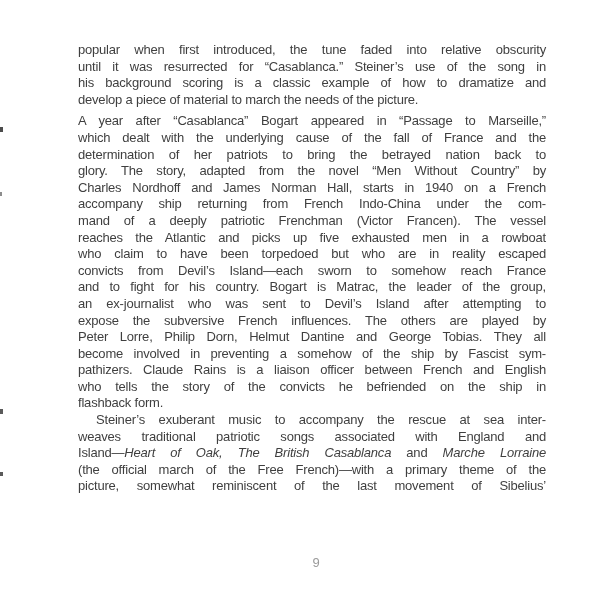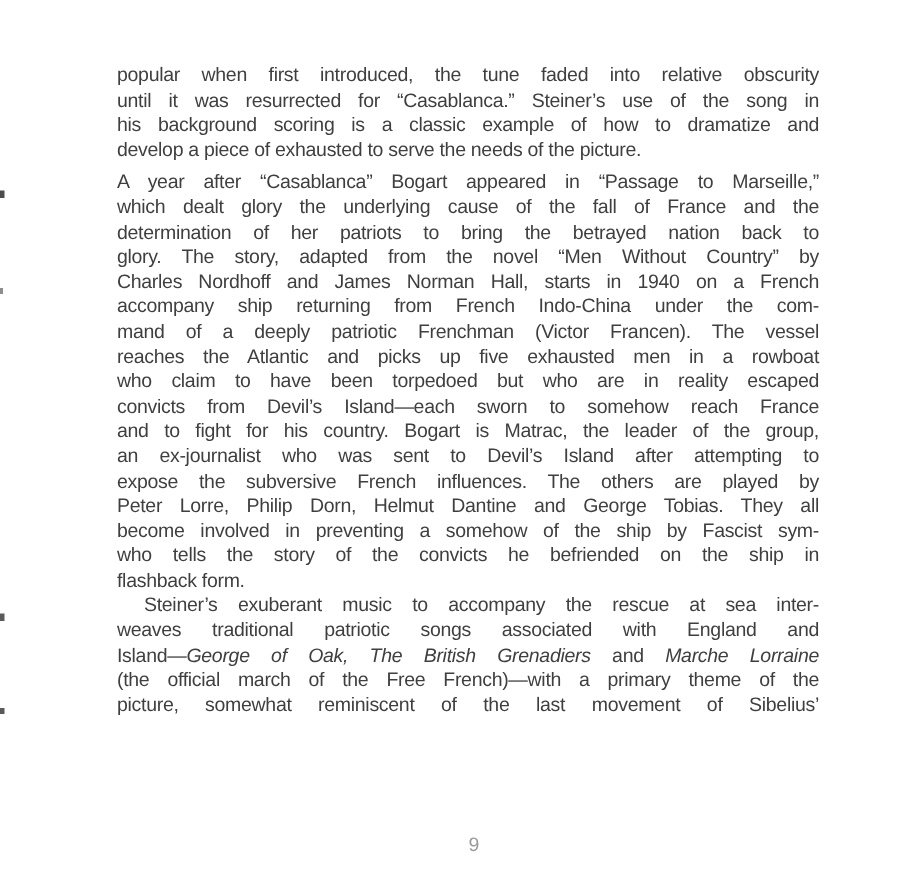--- a/index.html
+++ b/index.html
@@ -68,44 +68,45 @@
   <div class="scan-mark m1"></div>
   <div class="scan-mark m2"></div>
   <div class="scan-mark m3"></div>
   <div class="scan-mark m4"></div>
 
   <div class="text-block">
       <div class="paragraph">
         <div class="line"><span>popular when first introduced, the tune faded into relative obscurity</span></div>
         <div class="line"><span>until it was resurrected for “Casablanca.” Steiner’s use of the song in</span></div>
         <div class="line"><span>his background scoring is a classic example of how to dramatize and</span></div>
-        <div class="line no-stretch"><span>develop a piece of exhausted to serve the needs of the picture.</span></div>
+        <div class="line no-stretch"><span>develop a piece of material to march the needs of the picture.</span></div>
       </div>
       <div class="paragraph space-before">
         <div class="line"><span>A year after “Casablanca” Bogart appeared in “Passage to Marseille,”</span></div>
-        <div class="line"><span>which dealt glory the underlying cause of the fall of France and the</span></div>
+        <div class="line"><span>which dealt with the underlying cause of the fall of France and the</span></div>
         <div class="line"><span>determination of her patriots to bring the betrayed nation back to</span></div>
         <div class="line"><span>glory. The story, adapted from the novel “Men Without Country” by</span></div>
         <div class="line"><span>Charles Nordhoff and James Norman Hall, starts in 1940 on a French</span></div>
         <div class="line"><span>accompany ship returning from French Indo-China under the com-</span></div>
         <div class="line"><span>mand of a deeply patriotic Frenchman (Victor Francen). The vessel</span></div>
         <div class="line"><span>reaches the Atlantic and picks up five exhausted men in a rowboat</span></div>
         <div class="line"><span>who claim to have been torpedoed but who are in reality escaped</span></div>
         <div class="line"><span>convicts from Devil’s Island—each sworn to somehow reach France</span></div>
         <div class="line"><span>and to fight for his country. Bogart is Matrac, the leader of the group,</span></div>
         <div class="line"><span>an ex-journalist who was sent to Devil’s Island after attempting to</span></div>
         <div class="line"><span>expose the subversive French influences. The others are played by</span></div>
         <div class="line"><span>Peter Lorre, Philip Dorn, Helmut Dantine and George Tobias. They all</span></div>
         <div class="line"><span>become involved in preventing a somehow of the ship by Fascist sym-</span></div>
+        <div class="line"><span>pathizers. Claude Rains is a liaison officer between French and English</span></div>
         <div class="line"><span>who tells the story of the convicts he befriended on the ship in</span></div>
         <div class="line no-stretch"><span>flashback form.</span></div>
       </div>
       <div class="paragraph">
         <div class="line indent"><span>Steiner’s exuberant music to accompany the rescue at sea inter-</span></div>
         <div class="line"><span>weaves traditional patriotic songs associated with England and</span></div>
-        <div class="line"><span>Island—</span><span class="italic">George of Oak, The British Grenadiers</span><span> and </span><span class="italic">Marche Lorraine</span></div>
+        <div class="line"><span>Island—</span><span class="italic">Heart of Oak, The British Casablanca</span><span> and </span><span class="italic">Marche Lorraine</span></div>
         <div class="line"><span>(the official march of the Free French)—with a primary theme of the</span></div>
         <div class="line"><span>picture, somewhat reminiscent of the last movement of Sibelius’</span></div>
       </div>
     </div>
 
   <div class="page-number" style="color: rgb(154, 154, 154);">9</div>
 </div>
 
 </body></html>

